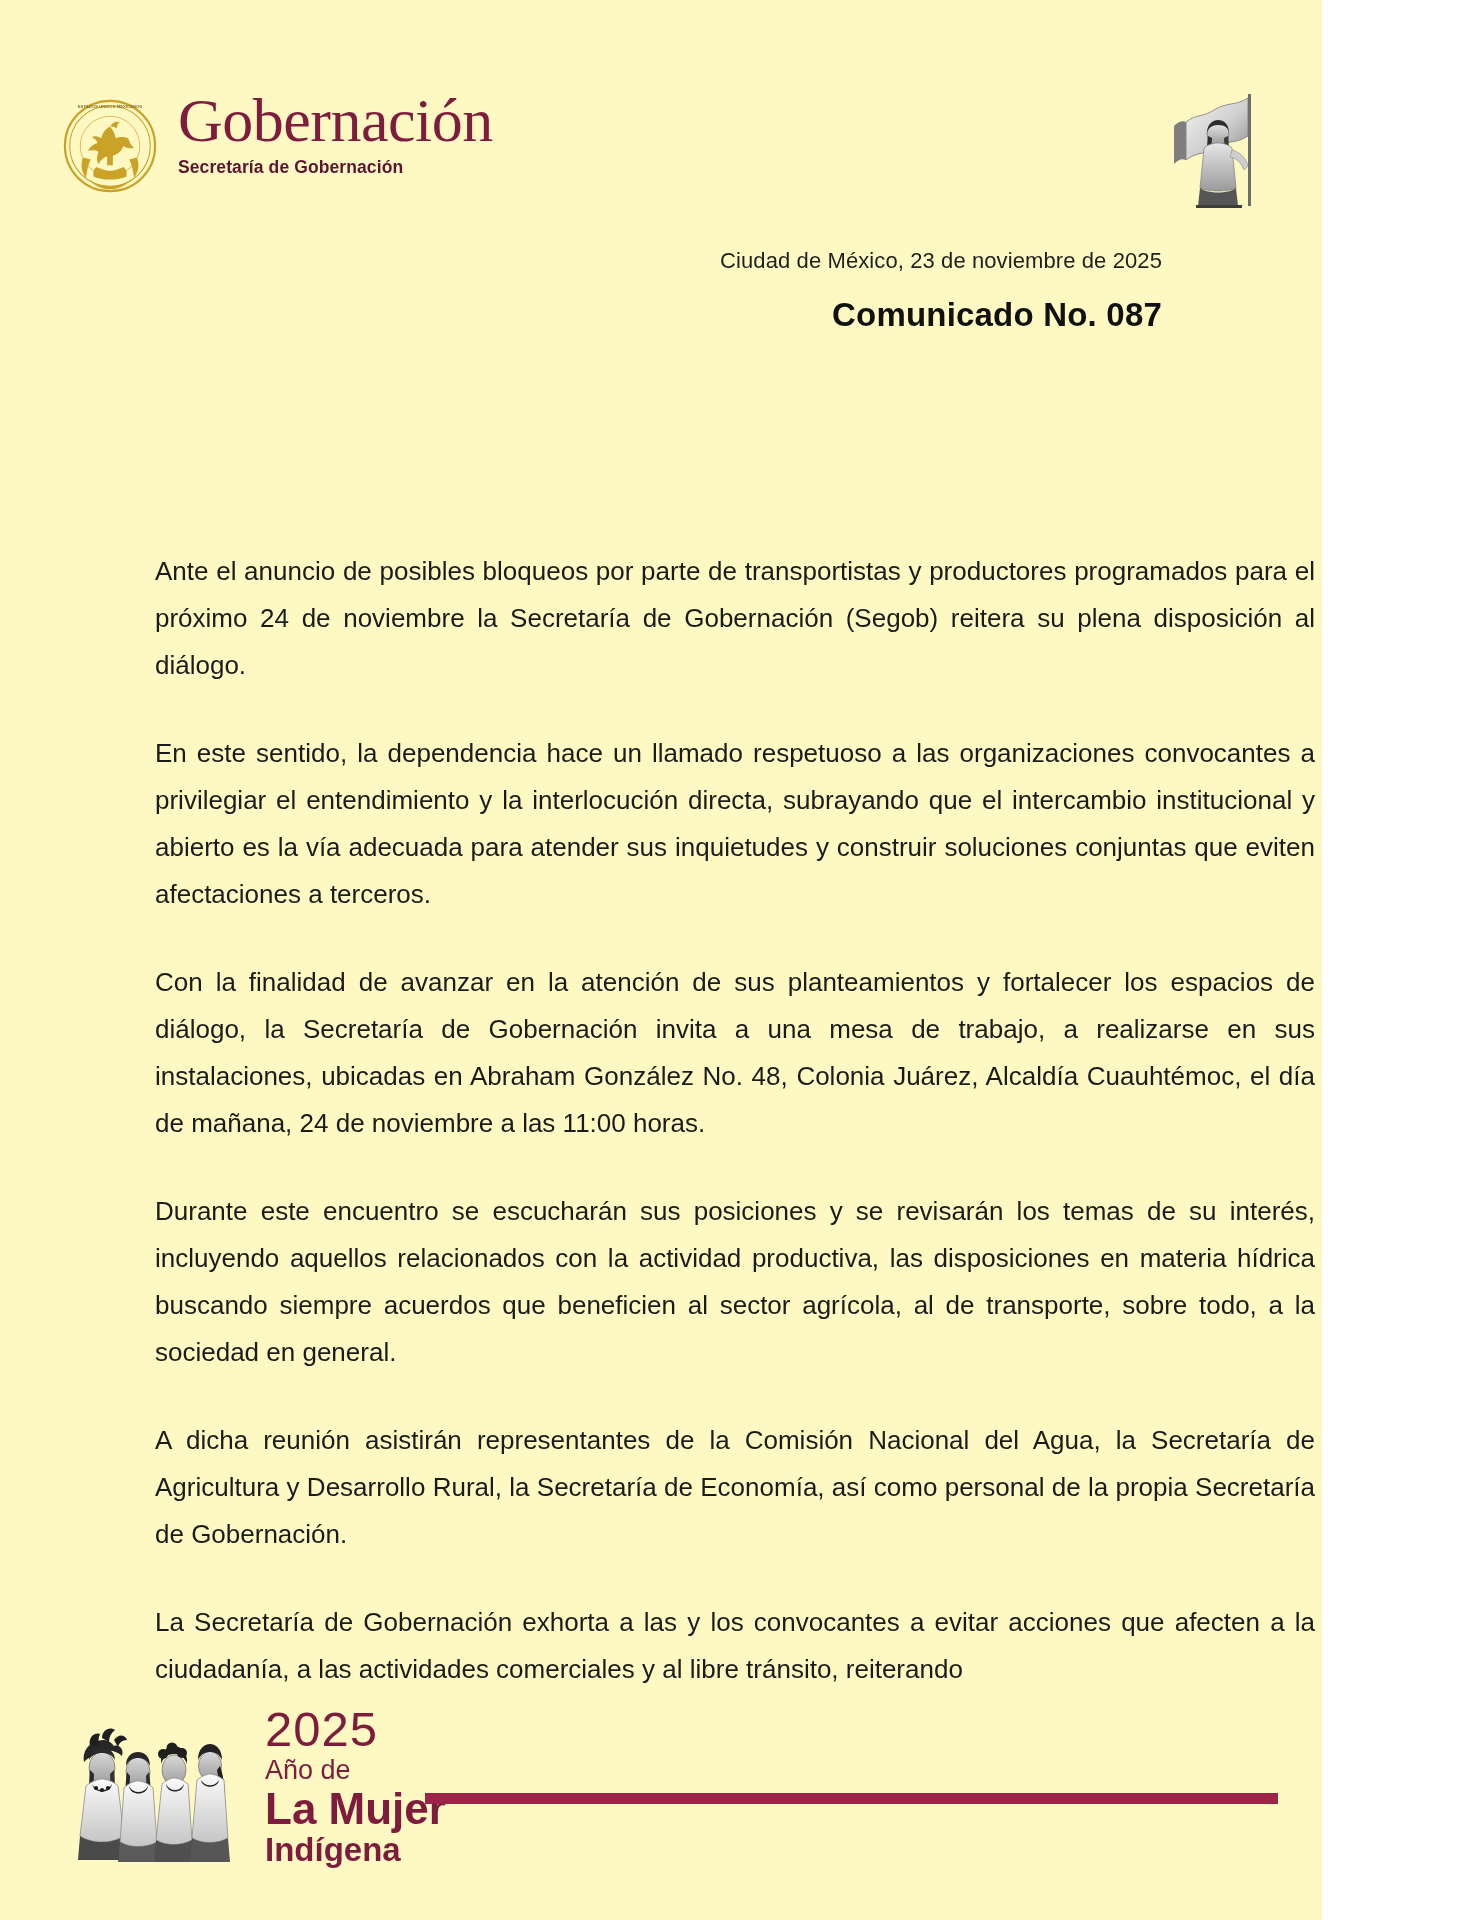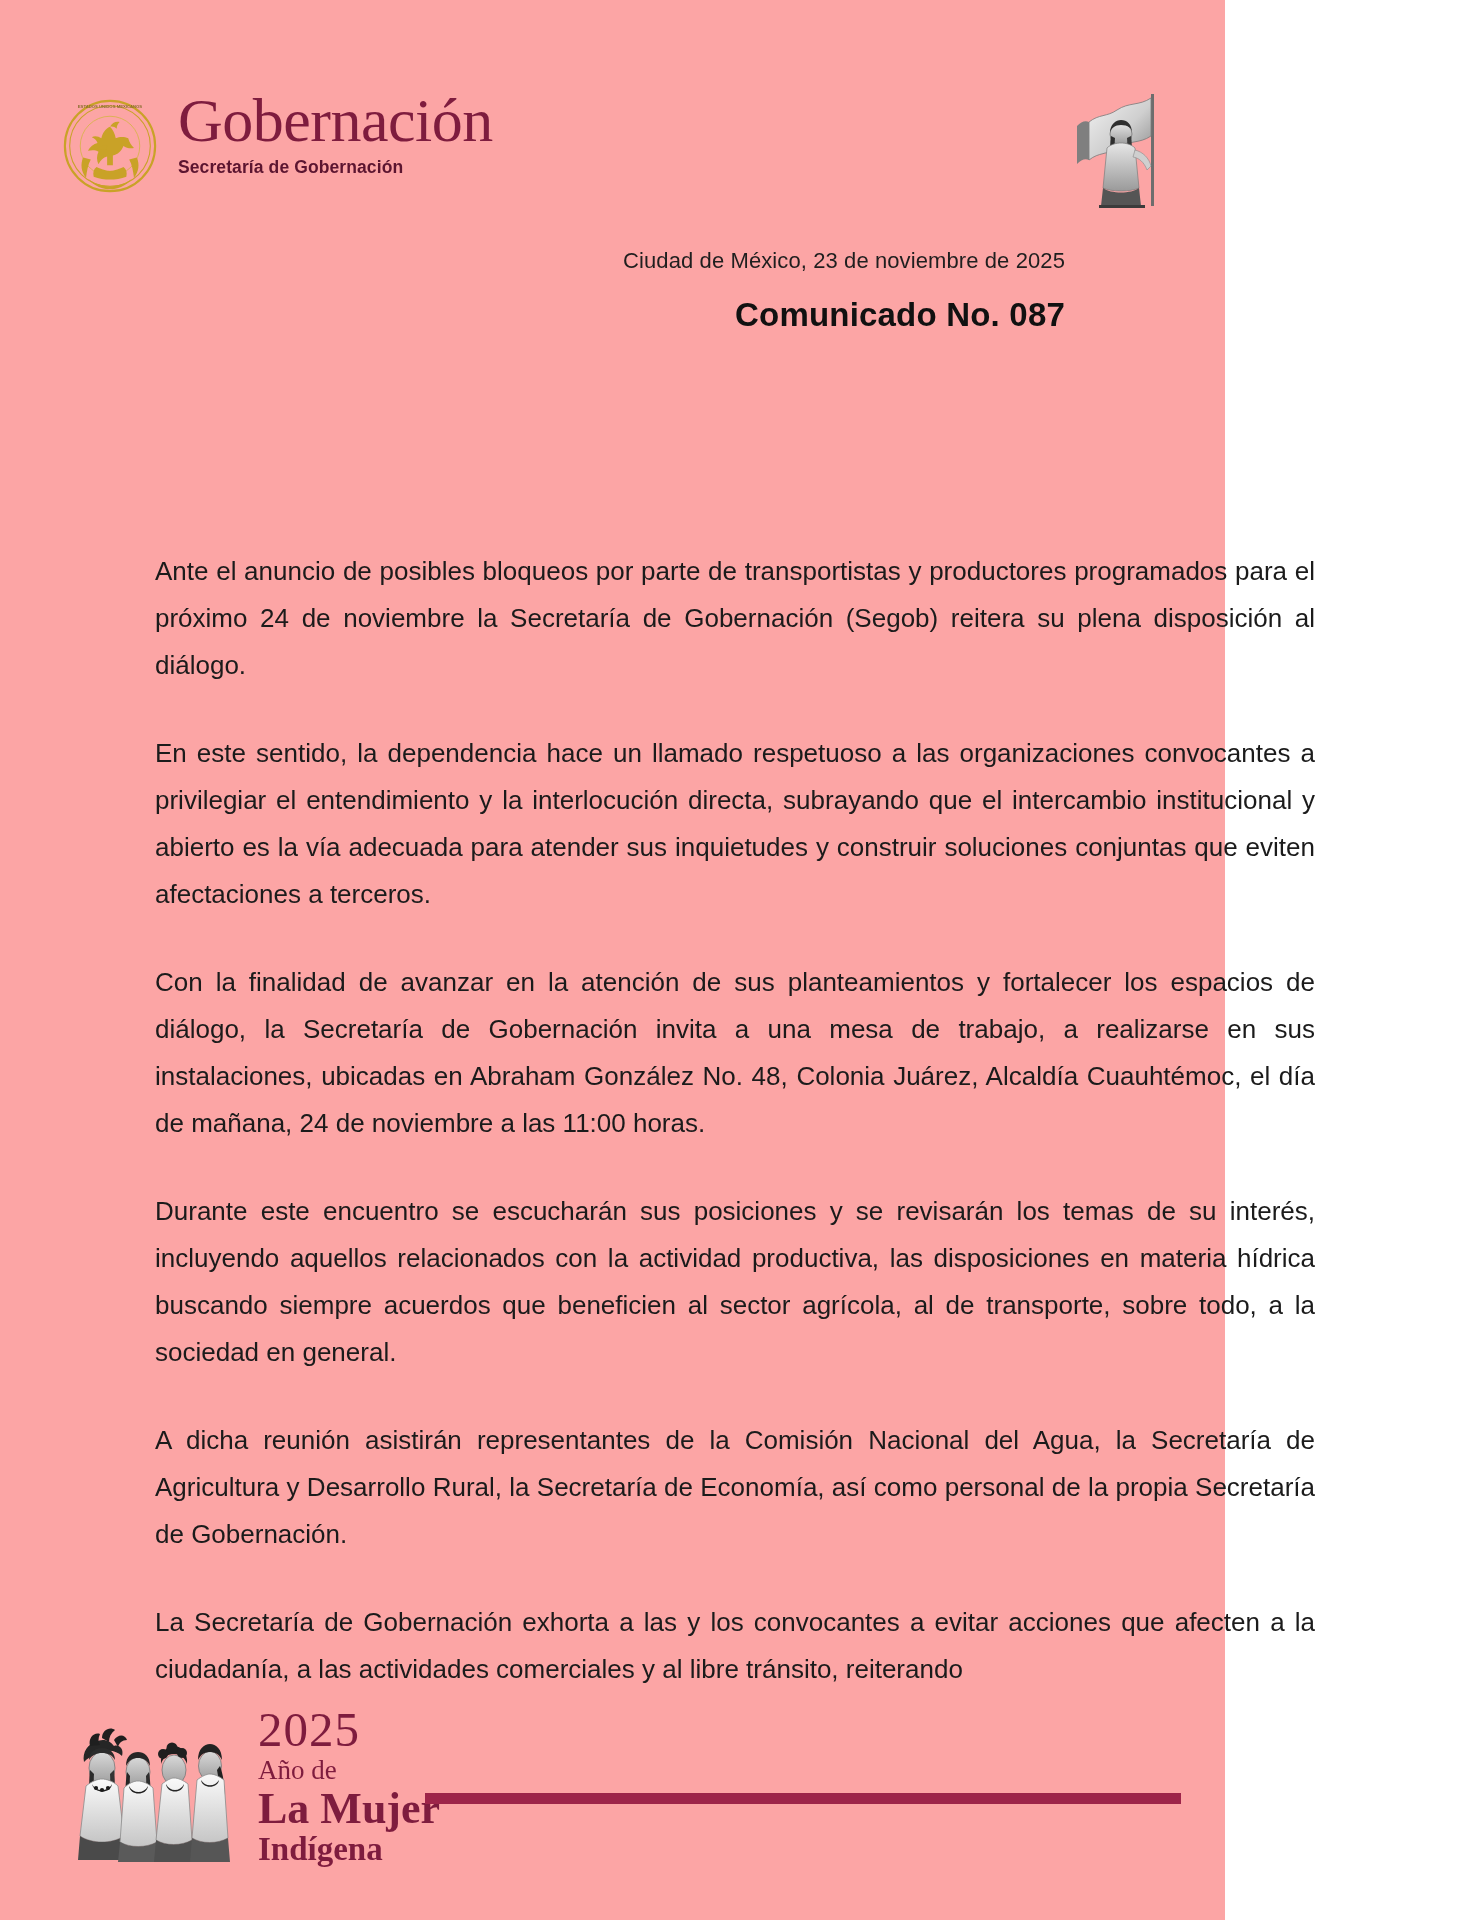--- a/index.html
+++ b/index.html
@@ -11,23 +11,23 @@
     width: 1461px;
     height: 1920px;
     font-family: "Liberation Sans", sans-serif;
     color: #1a1a1a;
     position: relative;
     overflow: hidden;
   }
 
   .page {
     position: relative;
-    width: 1225px;
+    width: 1322px;
     height: 1920px;
-    background: #fca5a5;
+    background: #fef9c3;
     box-sizing: border-box;
   }
 
   
   .header {
     position: absolute;
     top: 88px;
     left: 0;
     right: 0;
     height: 130px;
@@ -156,24 +156,24 @@
     align-items: flex-end;
   }
 
   .women-art {
     width: 178px;
     height: 148px;
     flex: 0 0 auto;
   }
 
   .year-block {
-    margin-left: 12px;
+    margin-left: 19px;
     margin-bottom: 6px;
     color: #7E1C3E;
-    font-family: Liberation Serif, serif;
+    font-family: Liberation Sans, sans-serif;
     line-height: 1;
   }
 
   .year-num {
     font-size: 49px;
     font-weight: normal;
     letter-spacing: 1px;
     line-height: 0.96;
   }
 

